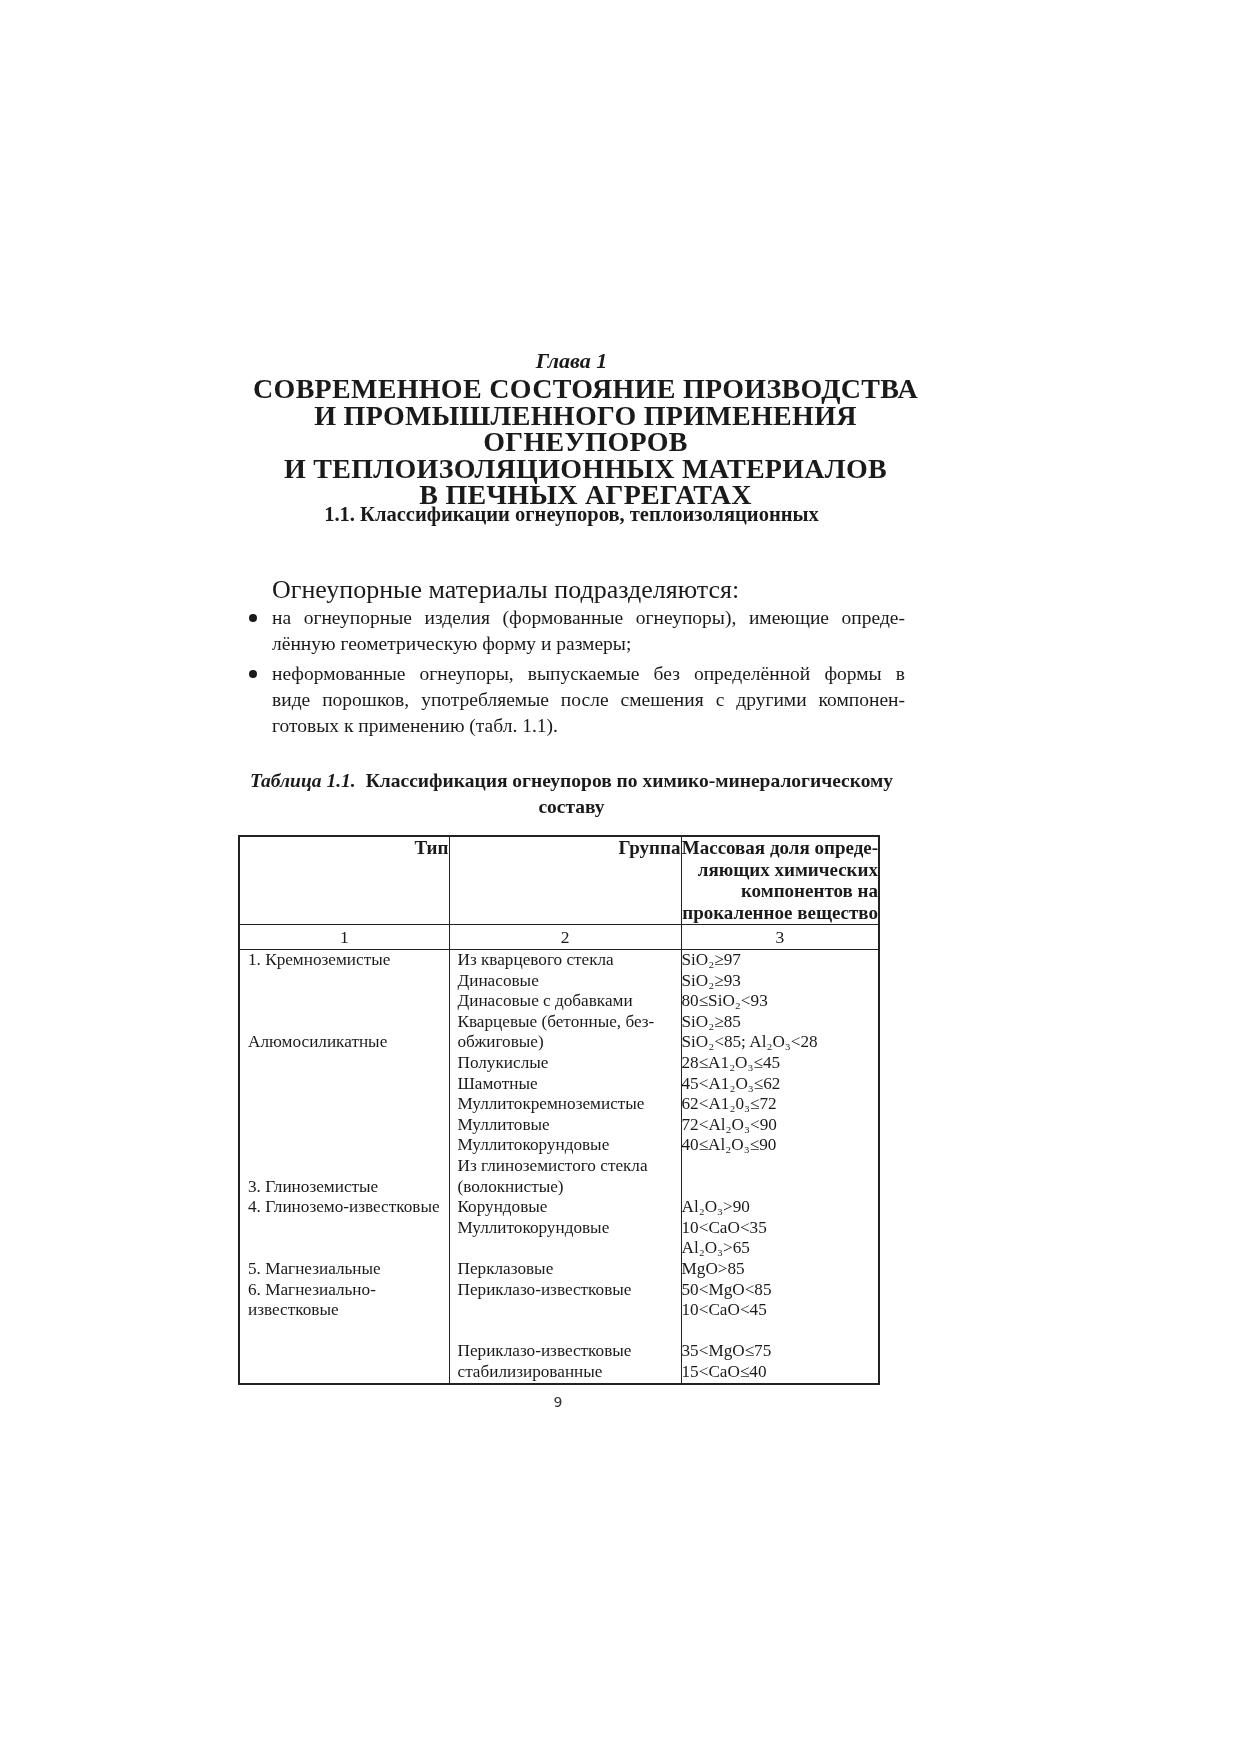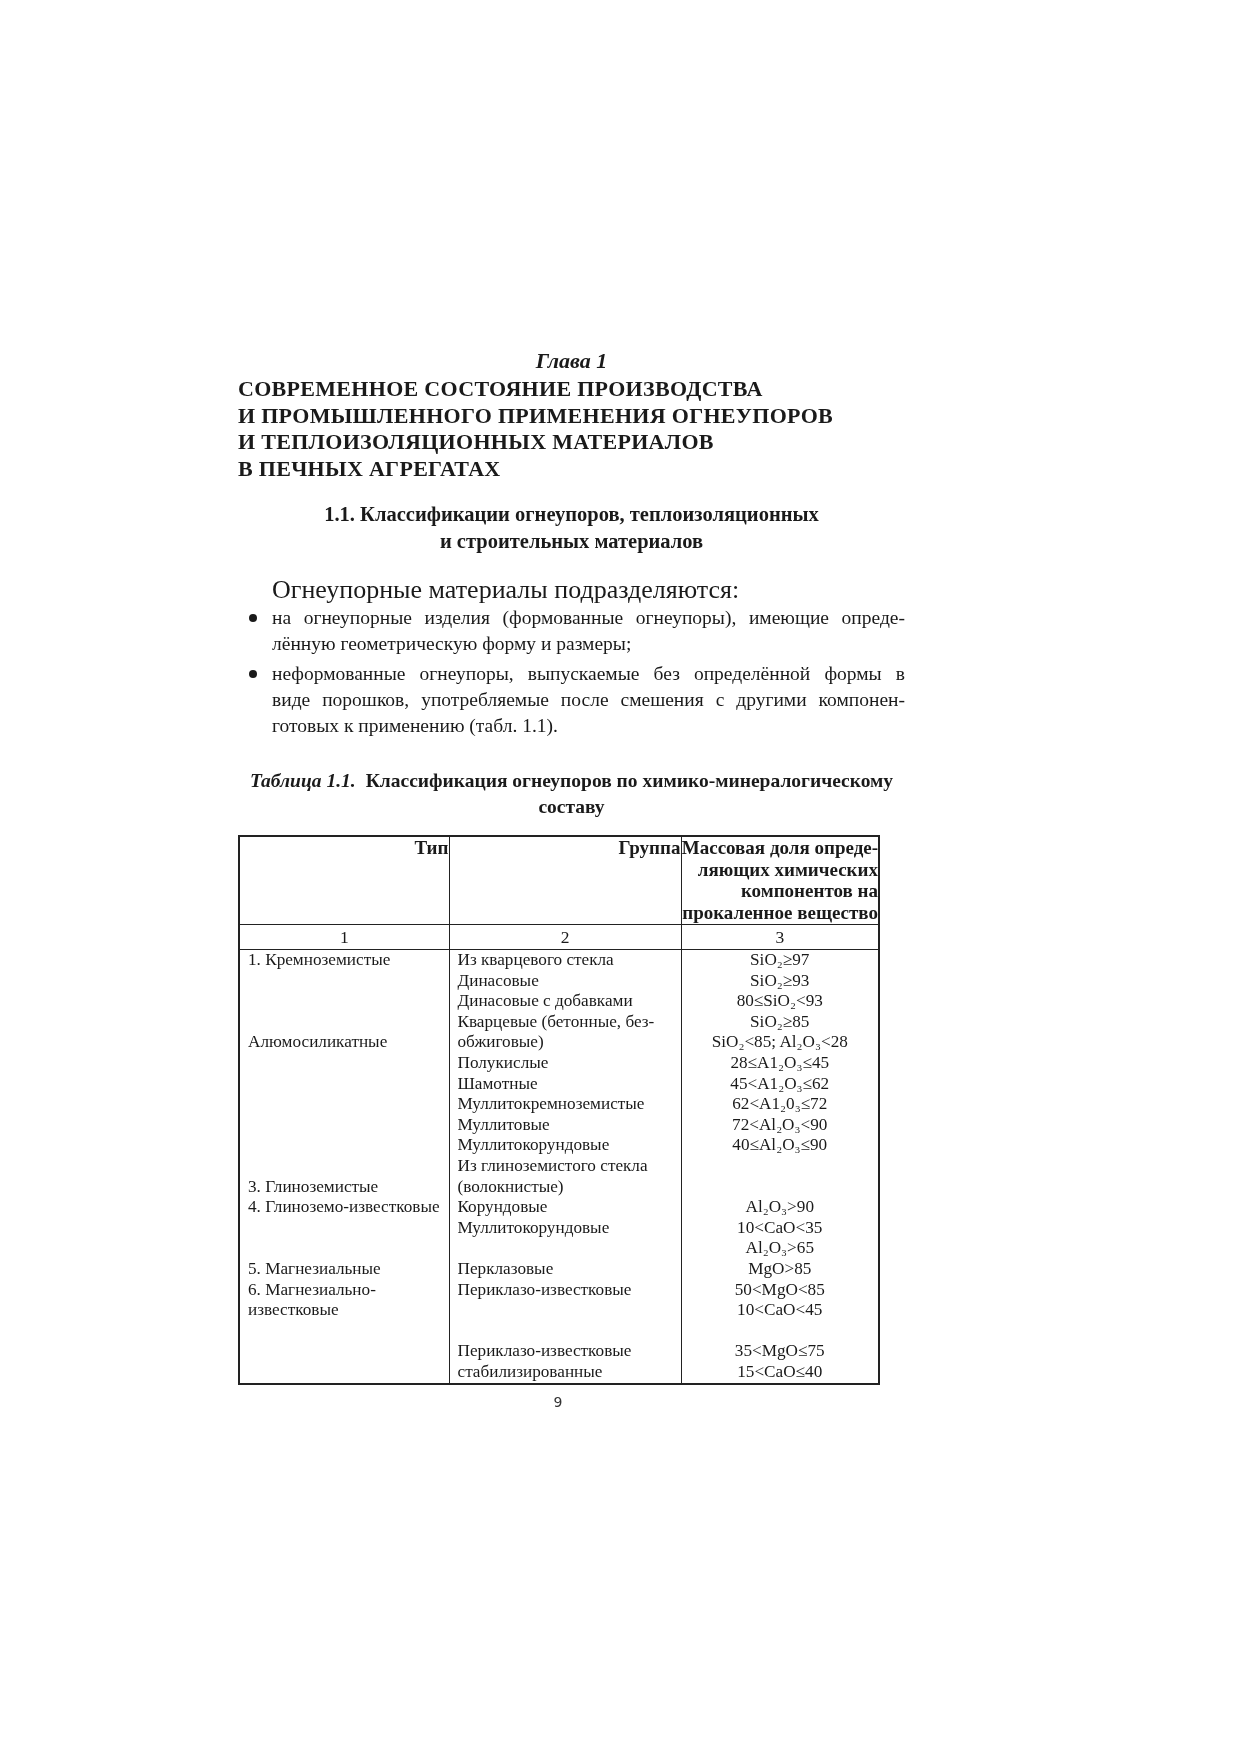--- a/index.html
+++ b/index.html
@@ -13,22 +13,22 @@
     margin: 0 auto;
     overflow: hidden;
   }
   .content { position: absolute; left: 238px; top: 0; width: 667px; }
 
   .chapter-label {
     position: absolute; top: 348px; left: 0; width: 667px;
     text-align: center; font-size: 22px; font-weight: bold; font-style: italic;
   }
   .chapter-title {
-    position: absolute; top: 376px; left: 0; width: 667px;
-    text-align: left; font-size: 22px; font-weight: bold;
+    position: absolute; top: 376px; left: 14px; width: 667px;
+    text-align: center; font-size: 28px; font-weight: bold;
     line-height: 26.5px; letter-spacing: 0.3px;
   }
   .section-title {
     position: absolute; top: 501px; left: 0; width: 667px;
     text-align: center; font-size: 20.5px; font-weight: bold; line-height: 27px;
   }
   .intro {
     position: absolute; top: 577px; left: 0; width: 667px; margin: 0;
     font-size: 26px; line-height: 25px; text-indent: 34px;
   }
@@ -58,21 +58,21 @@
     border: 1.5px solid #222222; padding: 0; vertical-align: top;
   }
   th.hcell {
     font-weight: bold; font-size: 19px; text-align: right;
     padding-top: 3px; height: 87px; line-height: 21.5px;
   }
   td.numcell { text-align: center; font-size: 17.5px; height: 24px; line-height: 24px; }
   td.bcell { height: 433px; }
   .bl { height: 20.6px; line-height: 20.6px; font-size: 17.2px; white-space: nowrap; overflow: visible; }
   .c1 .bl, .c2 .bl { padding-left: 8px; }
-  .c3 .bl { text-align: center; }
+  .c3 .bl { }
 
   .page-number {
     position: absolute; top: 1394px; left: 0; width: 640px;
     text-align: center; font-size: 14px;
     font-family: "DejaVu Sans", "Liberation Sans", sans-serif; color: #333333;
   }
 </style>
 </head>
 <body>
 
@@ -83,21 +83,20 @@
 
     <div class="chapter-title">
       <div>СОВРЕМЕННОЕ СОСТОЯНИЕ ПРОИЗВОДСТВА</div>
       <div>И ПРОМЫШЛЕННОГО ПРИМЕНЕНИЯ ОГНЕУПОРОВ</div>
       <div>И ТЕПЛОИЗОЛЯЦИОННЫХ МАТЕРИАЛОВ</div>
       <div>В ПЕЧНЫХ АГРЕГАТАХ</div>
     </div>
 
     <div class="section-title">
       <div>1.1.   Классификации огнеупоров, теплоизоляционных</div>
-      <div>и строительных материалов</div>
     </div>
 
     <p class="intro">Огнеупорные материалы подразделяются:</p>
 
     <div class="bullet bullet-1">
       <span class="dot"></span>
       <div class="blines">
         <div class="jline">на огнеупорные изделия (формованные огнеупоры), имеющие опреде-</div>
         <div class="jline last">лённую геометрическую форму и размеры;</div>
       </div>

